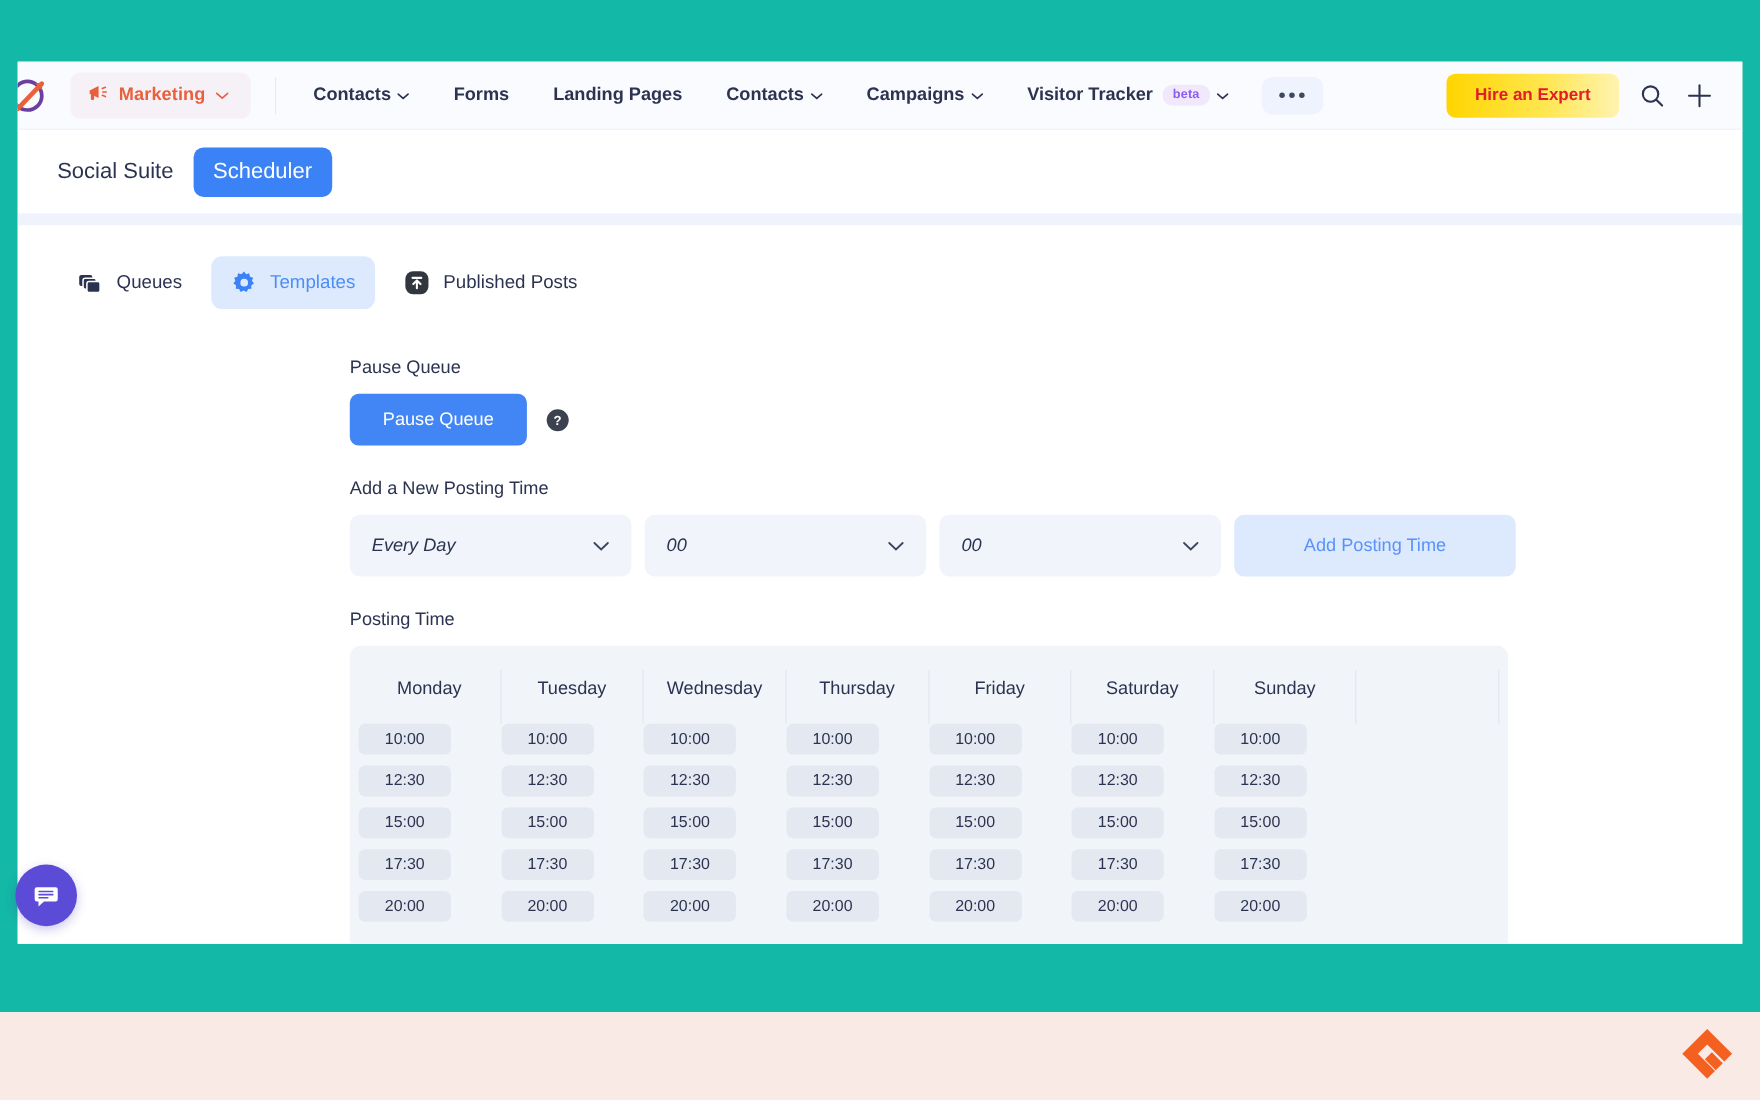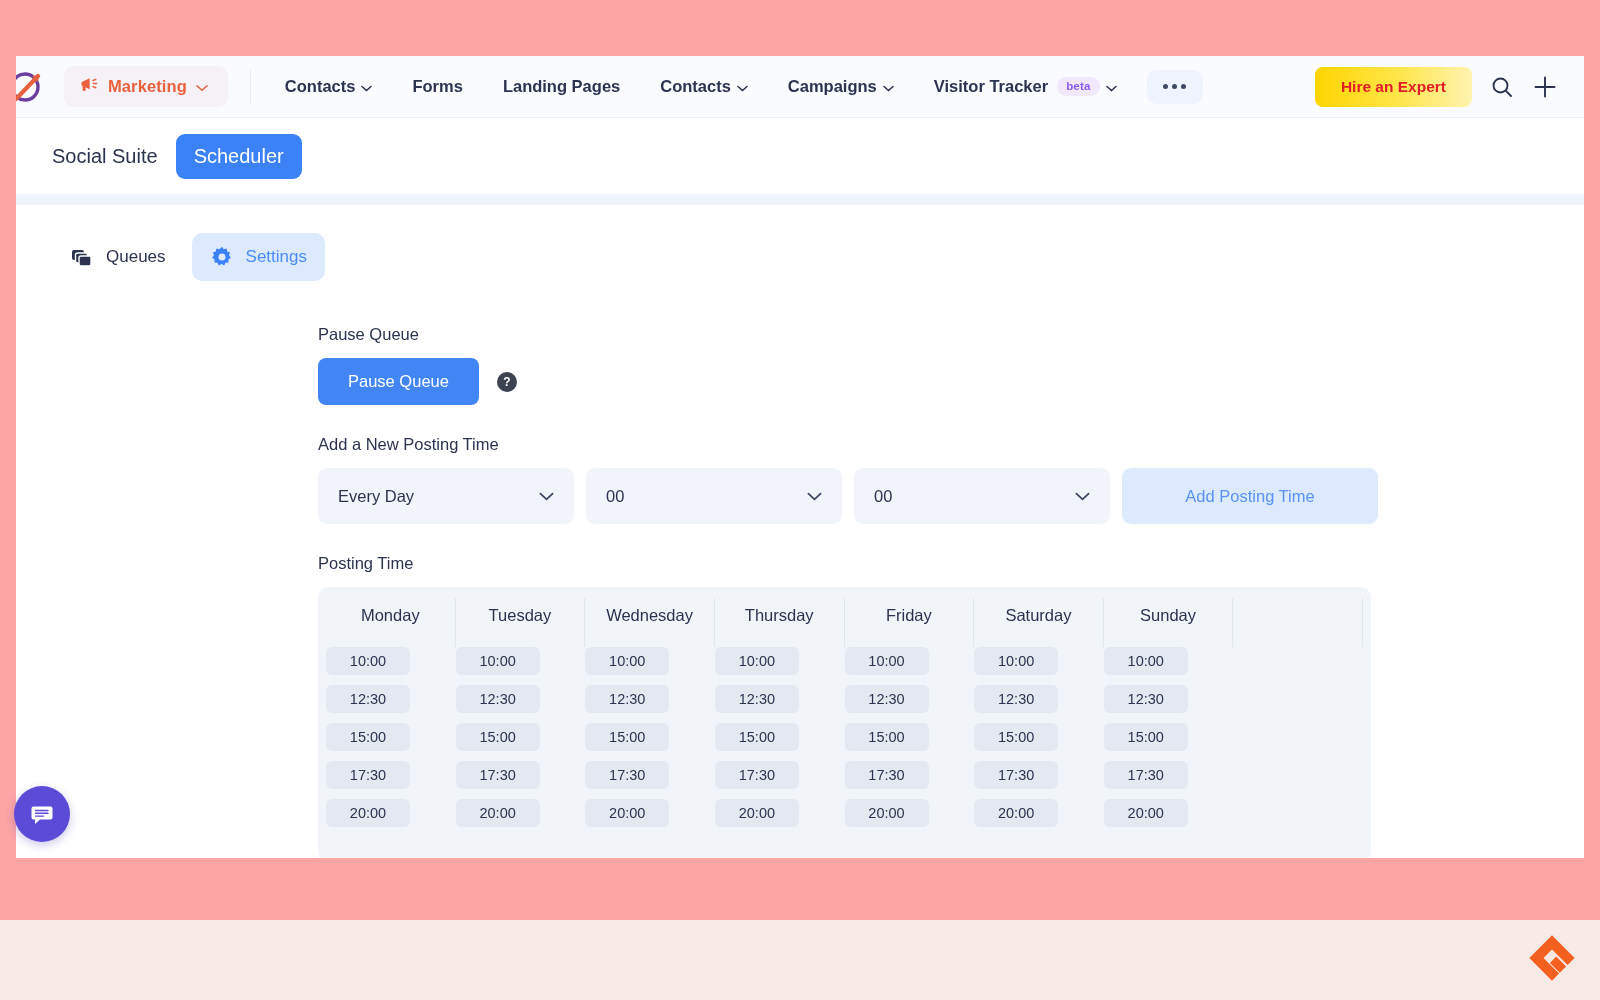--- a/index.html
+++ b/index.html
@@ -2,21 +2,21 @@
 <html><head>
 <meta charset="utf-8">
 <style>
   * { box-sizing: border-box; margin: 0; padding: 0; }
   html, body {
     width: 1600px; height: 1000px;
     background: #ffffff;
     font-family: "Liberation Sans", sans-serif;
     overflow: hidden;
   }
-  .page { position: relative; width: 1600px; height: 1000px; background: #fca5a5; }
+  .page { position: relative; width: 1600px; height: 1000px; background: #14b8a6; }
 
   
   .app-frame {
     position: absolute;
     left: 16px; top: 56px;
     width: 1568px; height: 802px;
     background: #ffffff;
     overflow: hidden;
   }
 
@@ -118,36 +118,36 @@
     background: #3c4250; color: #ffffff;
     font-size: 12px; font-weight: bold;
     display: flex; align-items: center; justify-content: center; cursor: pointer;
   }
   .select-row { display: flex; gap: 12px; margin-bottom: 30px; }
   .select {
     background: #f1f4fa; border: none; border-radius: 9px;
     height: 56px; display: flex; align-items: center;
     padding: 0 20px; cursor: pointer; position: relative;
   }
-  .select .val { font-size: 16.5px; color: #2b3350; }
+  .select .val { font-size: 16.5px; color: #2b3350; font-style: italic; }
   .sel-day { width: 256px; }
   .sel-hour { width: 256px; }
   .sel-min { width: 256px; }
   .chev { margin-left: auto; display: flex; align-items: center; }
   .add-btn {
     width: 256px; height: 56px;
     background: #ddeafe; color: #5a92f7;
     border: none; border-radius: 9px;
     font-size: 16.5px; font-family: inherit; cursor: pointer;
   }
 
   
   .table-panel {
     background: #f1f4f9; border-radius: 10px;
-    width: 1053px; padding: 11px 0 34px;
+    width: 1053px; padding: 22px 0 34px;
   }
   .tbl-head { display: flex; padding: 0 8px; }
   .tbl-head .cell {
     flex: 1 1 0; text-align: center;
     font-size: 16.5px; color: #2b3350;
     padding: 8px 0 22px;
     border-right: 1px solid #e0e5ef;
   }
   .tbl-head .cell.spacer { }
   .tbl-body { display: flex; padding: 0 8px; }
@@ -304,23 +304,33 @@
           <span>Queues</span>
         </div>
 
         <div class="tab active">
           <span class="tab-icon">
             <svg width="24" height="24" viewBox="0 0 24 24">
               <path fill="#3b82f6" d="M12 1.8l1.7 2.5 2.9-.8.6 3 2.9 1-1.1 2.8 1.9 2.4-2.5 1.7.2 3-3 .3-1.4 2.7-2.7-1.4-2.7 1.4-1.4-2.7-3-.3.2-3-2.5-1.7 1.9-2.4L2.9 7.5l2.9-1 .6-3 2.9.8z"></path>
               <circle cx="12" cy="12" r="3.5" fill="#ddeafe"></circle>
             </svg>
           </span>
-          <span>Settings</span>
-        </div>
-
+          <span>Templates</span>
+        </div>
+
+        <div class="tab">
+          <span class="tab-icon">
+            <svg width="24" height="24" viewBox="0 0 24 24">
+              <rect x="1.5" y="1.5" width="21" height="21" rx="7" fill="#32363f"></rect>
+              <path d="M8 7.6 H16" stroke="#ffffff" stroke-width="1.9" stroke-linecap="round"></path>
+              <path d="M12 17 V10.2 M8.7 13.2 L12 9.9 L15.3 13.2" stroke="#ffffff" stroke-width="1.9" stroke-linecap="round" stroke-linejoin="round" fill="none"></path>
+            </svg>
+          </span>
+          <span>Published Posts</span>
+        </div>
       </div>
 
       <div class="form-area">
 
         <div class="field-label">Pause Queue</div>
         <div class="pause-row">
           <button class="pause-btn">Pause Queue</button>
           <span class="help-icon">?</span>
         </div>
 

